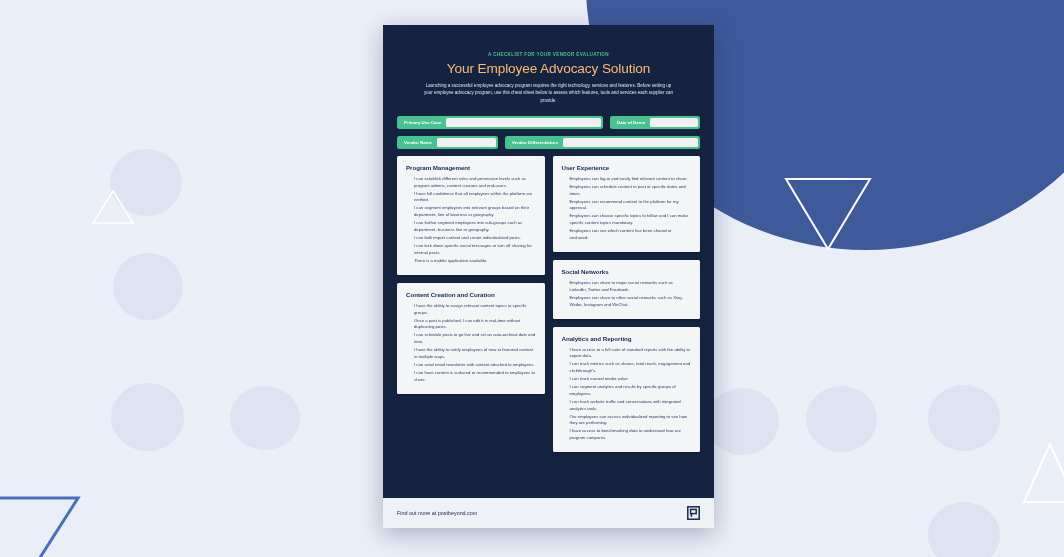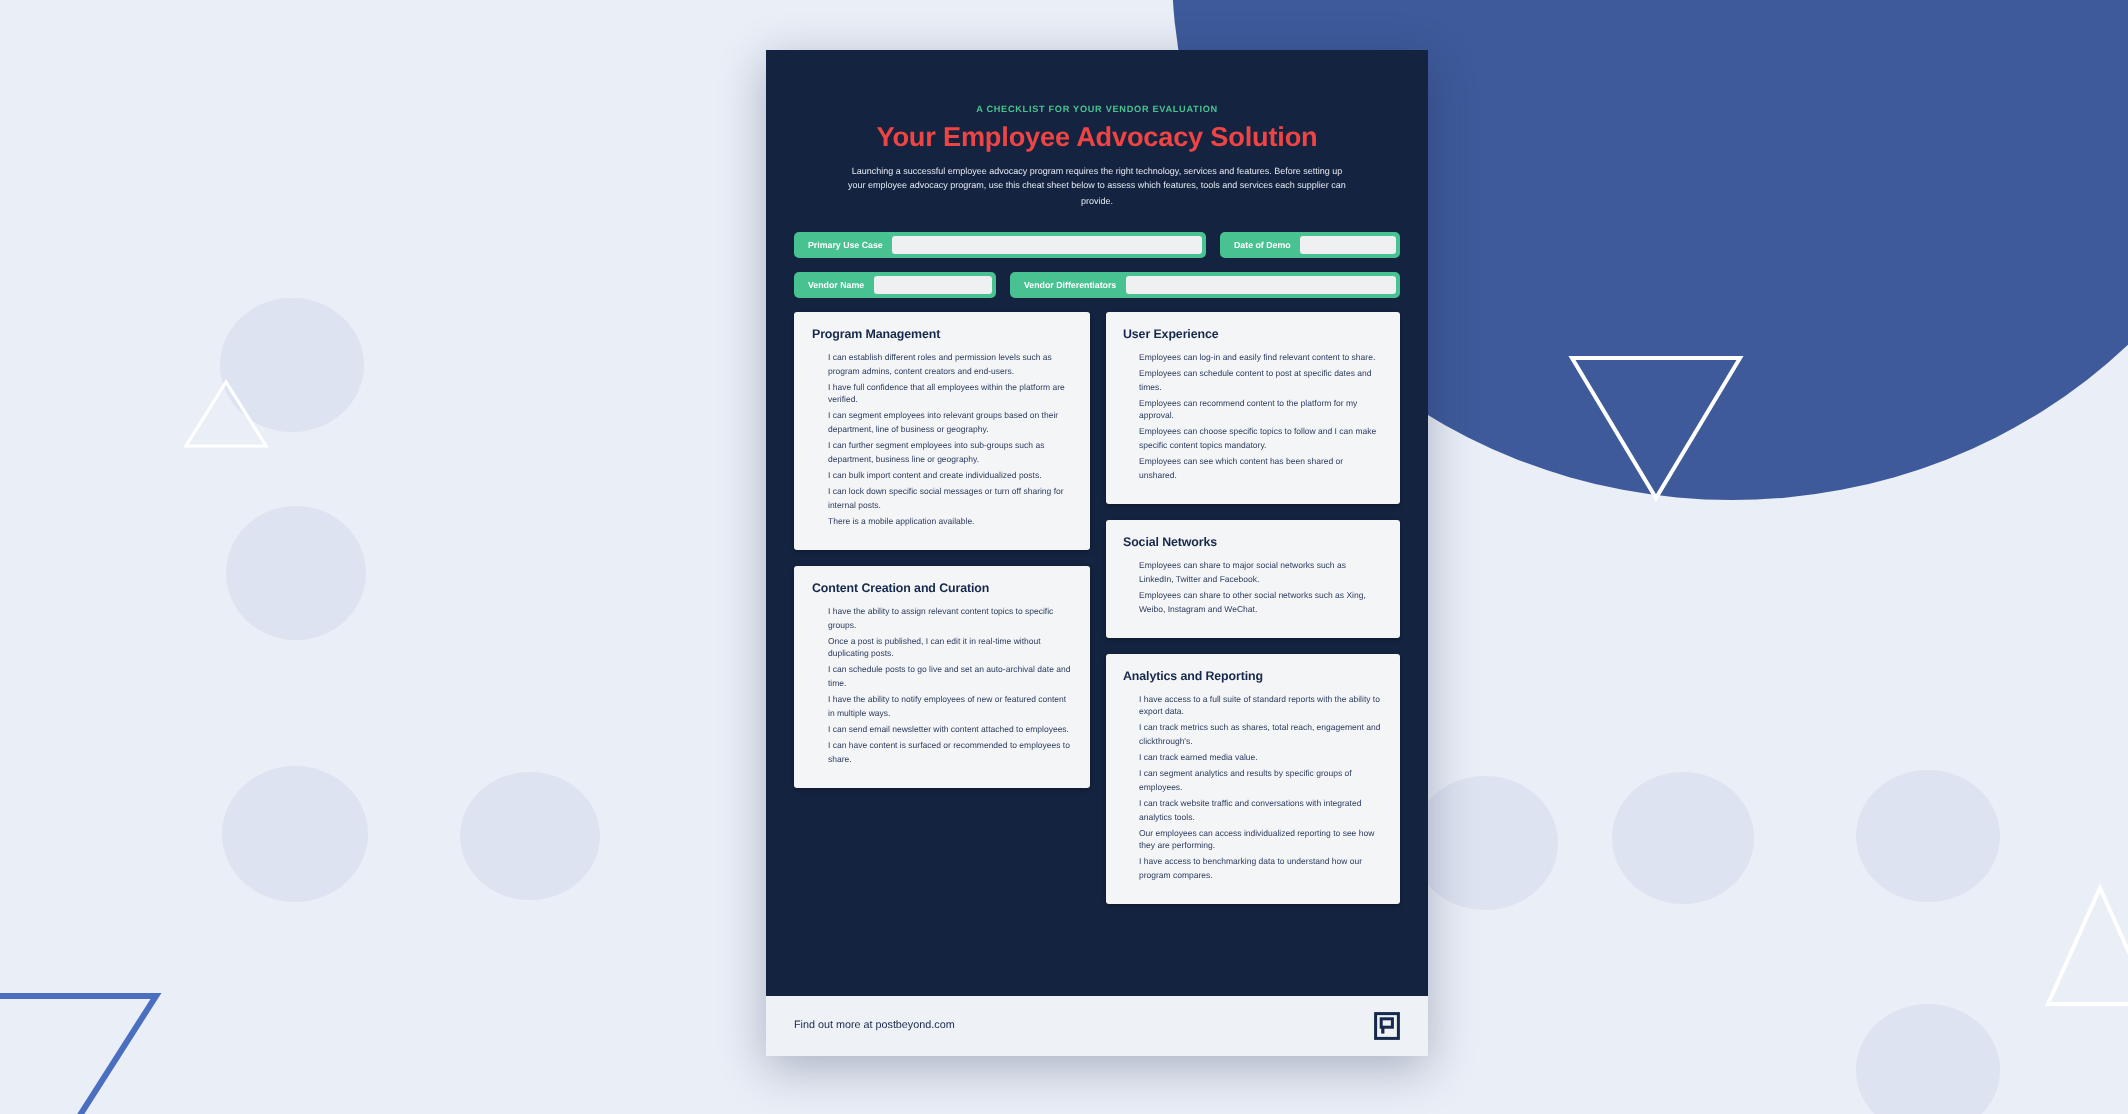--- a/index.html
+++ b/index.html
@@ -77,23 +77,23 @@
     text-align: center;
     color: #49c28f;
     font-size: 4.6px;
     letter-spacing: 0.35px;
     font-weight: bold;
     text-transform: uppercase;
   }
   #doc-title {
     margin: 4px 0 0 0;
     text-align: center;
-    color: #ef4444;
+    color: #fdba74;
     font-size: 13.6px;
-    font-weight: bold;
+    font-weight: normal;
     letter-spacing: -0.1px;
   }
   #doc-intro {
     margin: 6px auto 0 auto;
     width: 252px;
     text-align: center;
     color: #e3e8f2;
     font-size: 4.5px;
     line-height: 1.62;
   }

